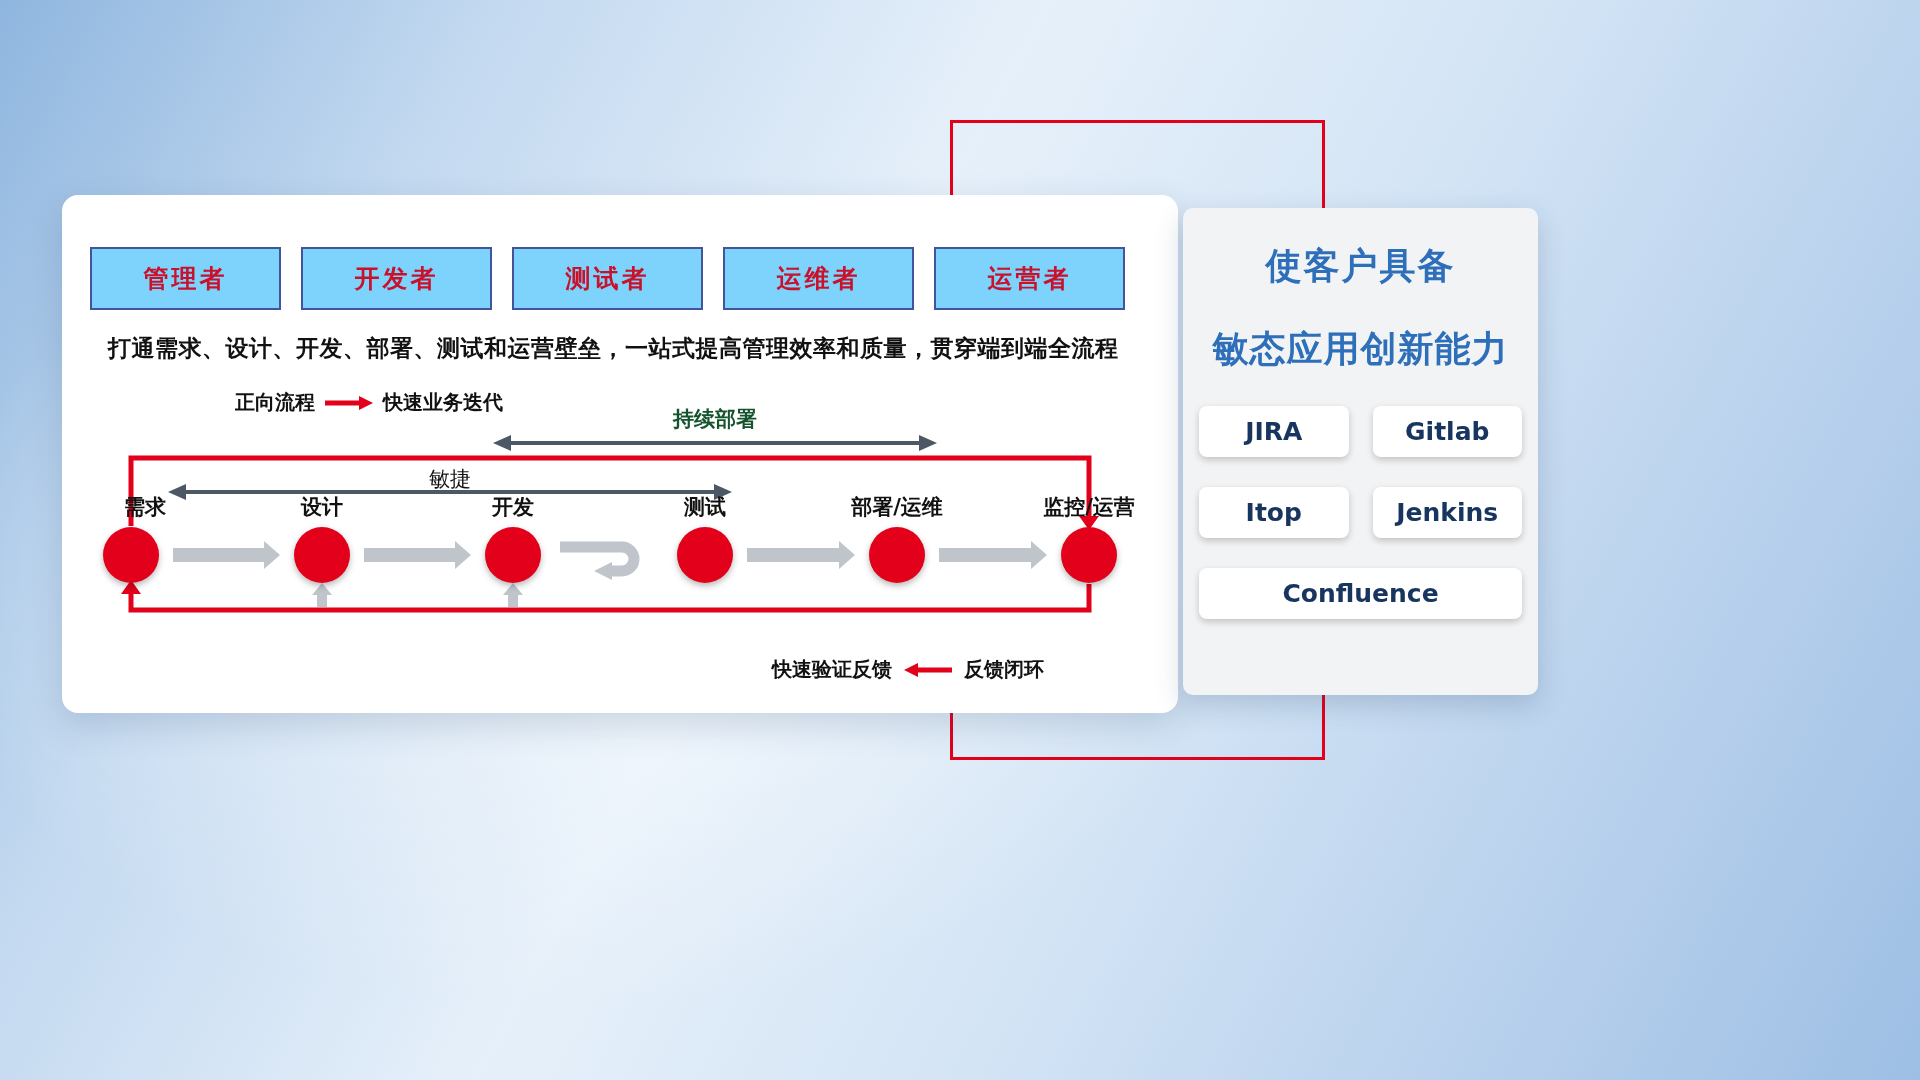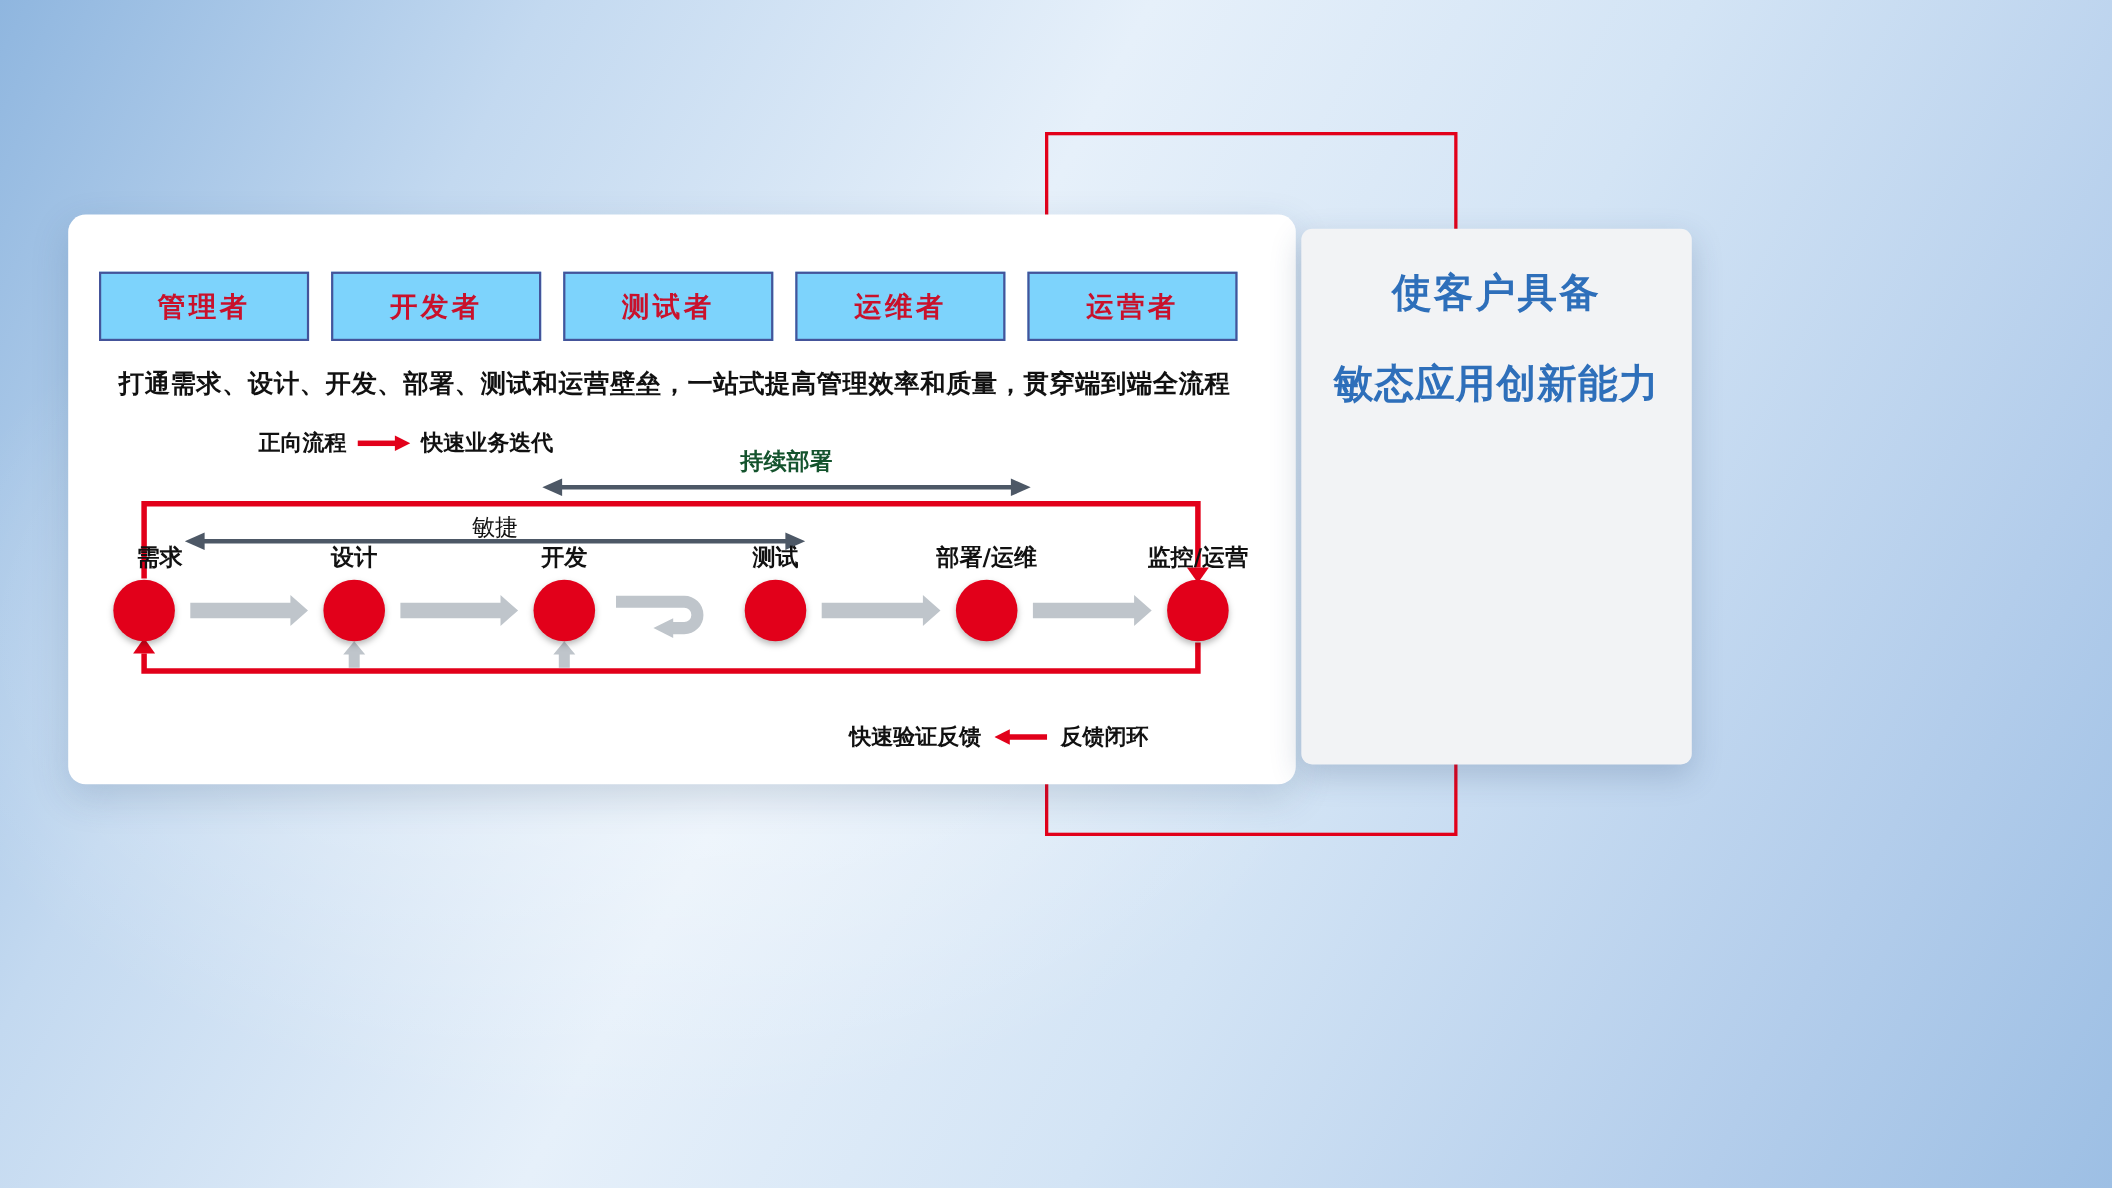--- a/index.html
+++ b/index.html
@@ -175,15 +175,22 @@
       <span>反馈闭环</span>
     </div>
 
   </div>
 
   <div class="panel">
     <div class="panel-title">
       <div class="line1">使客户具备</div>
       <div class="line2">敏态应用创新能力</div>
     </div>
+    <div class="tools">
+      <div class="tool">JIRA</div>
+      <div class="tool">Gitlab</div>
+      <div class="tool">Itop</div>
+      <div class="tool">Jenkins</div>
+      <div class="tool wide">Confluence</div>
+    </div>
   </div>
 
 </div>
 
 </body></html>

